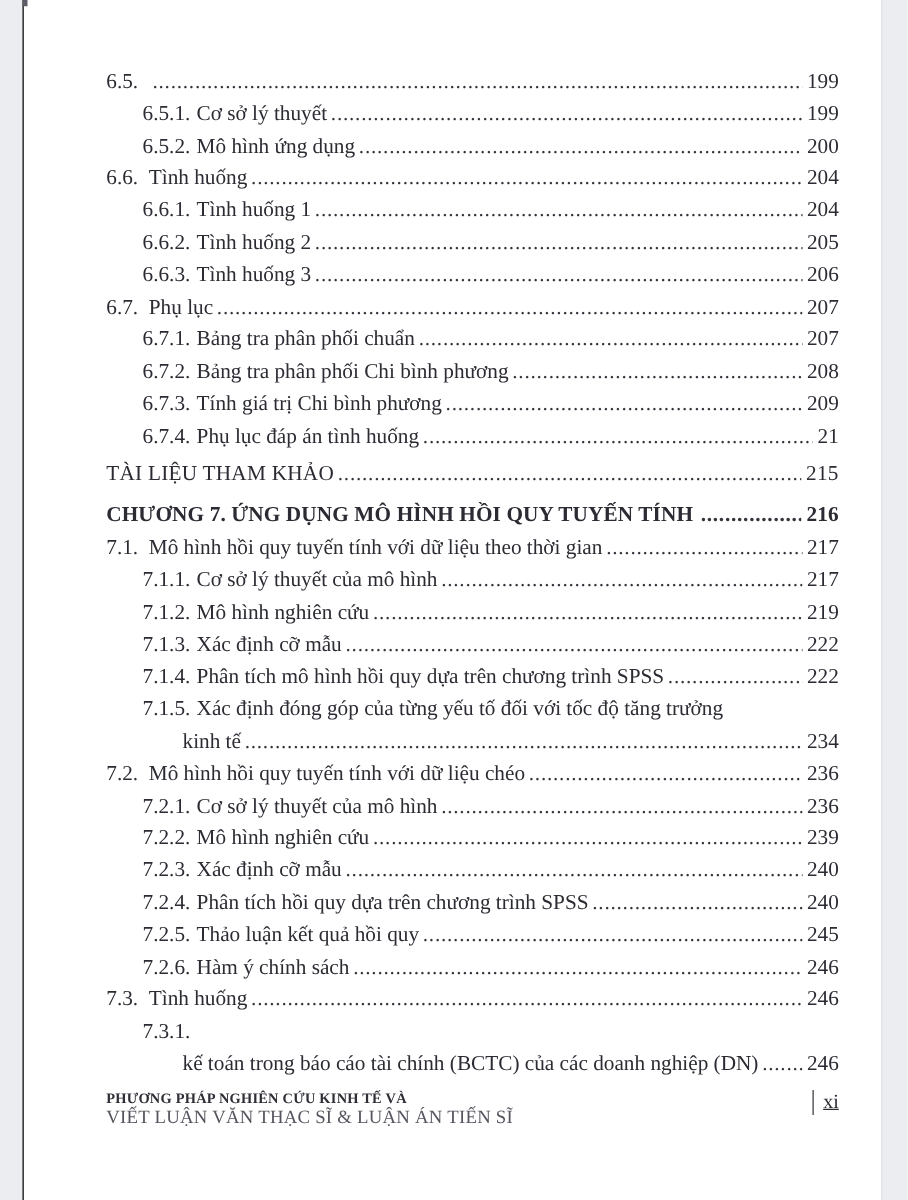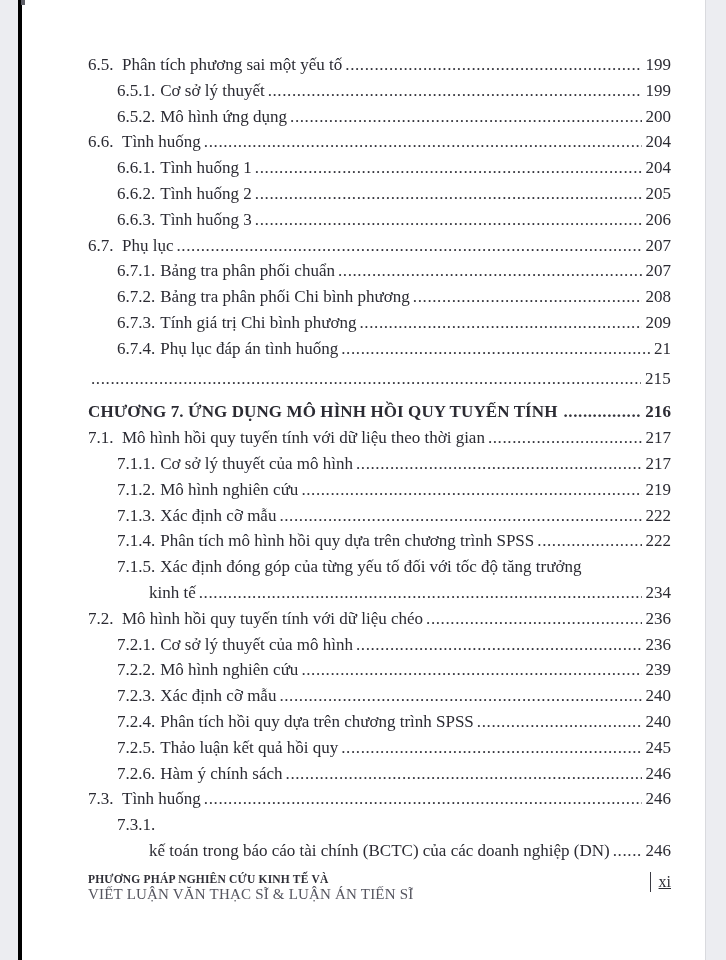--- a/index.html
+++ b/index.html
@@ -14,21 +14,21 @@
   }
   .viewport { position: relative; width: 726px; height: 960px; }
 
   .page {
     position: absolute;
     left: 18px;
     top: 0;
     width: 688px;
     height: 960px;
     background: #ffffff;
-    border-left: 4px solid #000000;
+    border-left: 1px solid #000000;
     border-right: 1px solid #d9dade;
     box-sizing: border-box;
   }
   .page-notch {
     position: absolute;
     left: -1px;
     top: 0;
     width: 4px;
     height: 5px;
     background: #5c5d66;
@@ -103,21 +103,20 @@
 </head>
 <body>
 
 <div class="viewport">
   <div class="page">
     <div class="page-notch"></div>
 
     <div class="content">
         <div class="toc-row l1 flexrow">
           <span class="num">6.5.</span>
-          <span class="title">Phân tích phương sai một yếu tố</span>
           <span class="dots">............................................................................................................................................................................................................................</span>
           <span class="pg">199</span>
         </div>
         <div class="toc-row l2 flexrow">
           <span class="num">6.5.1.</span>
           <span class="title">Cơ sở lý thuyết</span>
           <span class="dots">............................................................................................................................................................................................................................</span>
           <span class="pg">199</span>
         </div>
         <div class="toc-row l2 flexrow">
@@ -174,20 +173,21 @@
           <span class="dots">............................................................................................................................................................................................................................</span>
           <span class="pg">209</span>
         </div>
         <div class="toc-row l2 flexrow">
           <span class="num">6.7.4.</span>
           <span class="title">Phụ lục đáp án tình huống</span>
           <span class="dots">............................................................................................................................................................................................................................</span>
           <span class="pg">21</span>
         </div>
         <div class="toc-row ref flexrow">
+          <span class="title">TÀI LIỆU THAM KHẢO</span>
           <span class="dots">............................................................................................................................................................................................................................</span>
           <span class="pg">215</span>
         </div>
         <div class="toc-row chapter flexrow">
           <span class="title">CHƯƠNG 7. ỨNG DỤNG MÔ HÌNH HỒI QUY TUYẾN TÍNH</span>
           <span class="dots">............................................................................................................................................................................................................................</span>
           <span class="pg">216</span>
         </div>
         <div class="toc-row l1 flexrow">
           <span class="num">7.1.</span>

